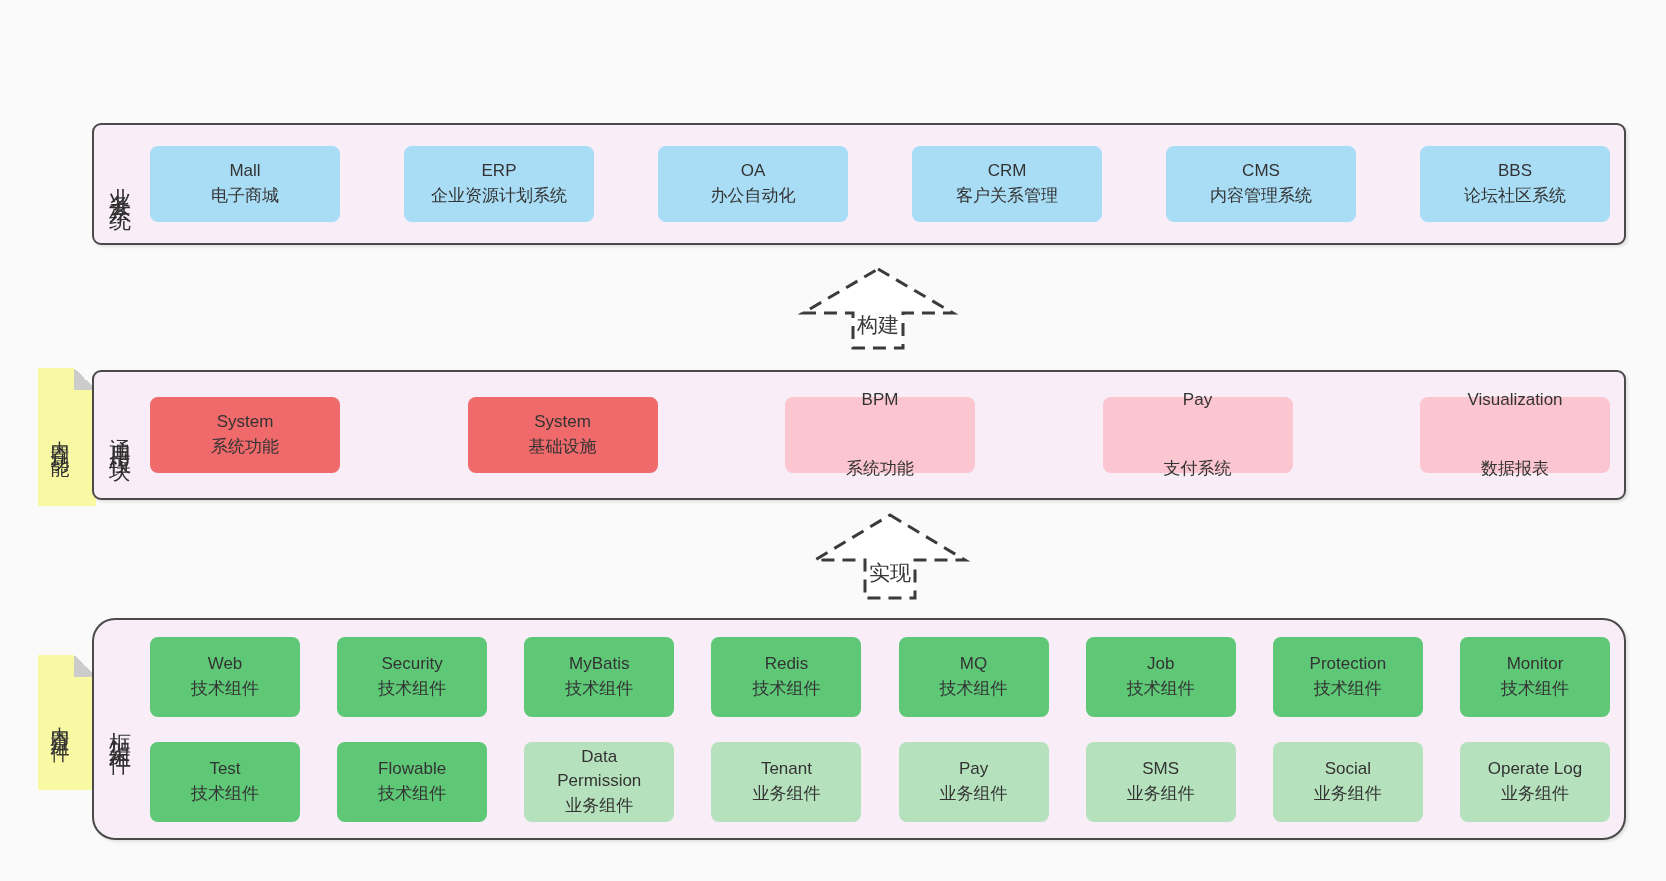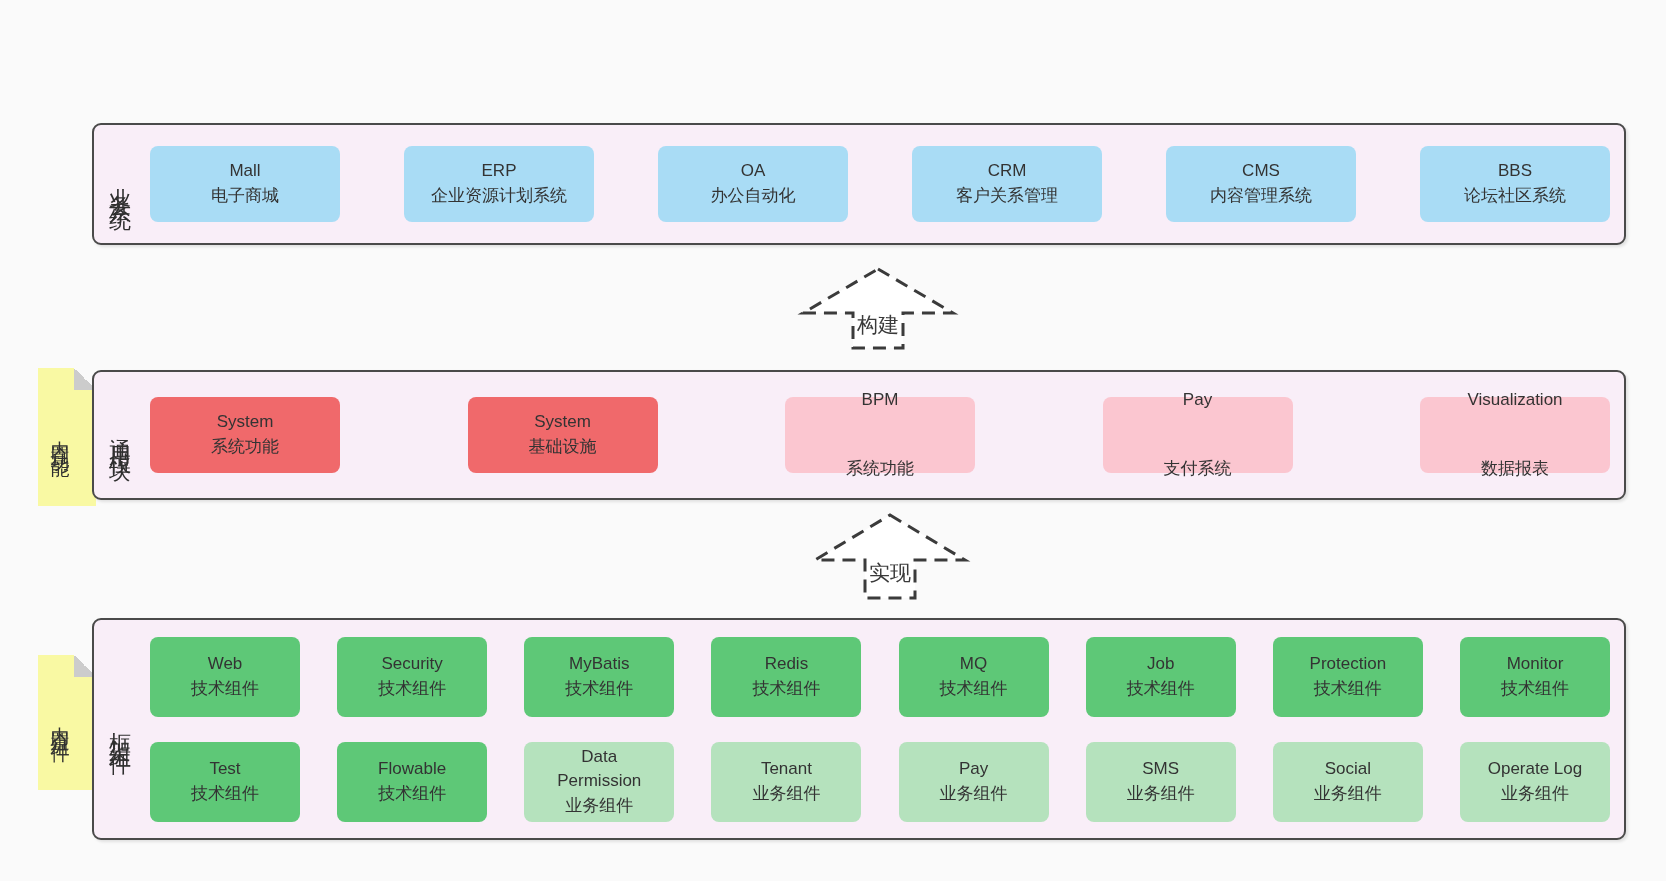--- a/index.html
+++ b/index.html
@@ -147,21 +147,21 @@
 <div class="arrow" style="left:812px;top:512px;">
   <svg width="156" height="88" viewBox="0 0 156 88">
     <polygon points="78,3 153,48 103,48 103,86 53,86 53,48 3,48" fill="#ffffff" stroke="var(--arrow_stroke)" stroke-width="3" stroke-dasharray="13 8"></polygon>
     <text x="78" y="68" text-anchor="middle">实现</text>
   </svg>
 </div>
 
 <div class="note" style="top:655px;height:135px;">
   <span class="note-text">内置组件</span>
 </div>
-<div class="panel" style="top:618px;height:222px;">
+<div class="panel" style="top:618px;height:222px;border-radius:23px;">
   <div class="panel-label">框架组件</div>
   <div class="rows">
     <div class="row">
       <div class="box small gdark">
         <span class="t">Web</span>
         <span class="s">技术组件</span>
       </div>
       <div class="box small gdark">
         <span class="t">Security</span>
         <span class="s">技术组件</span>

